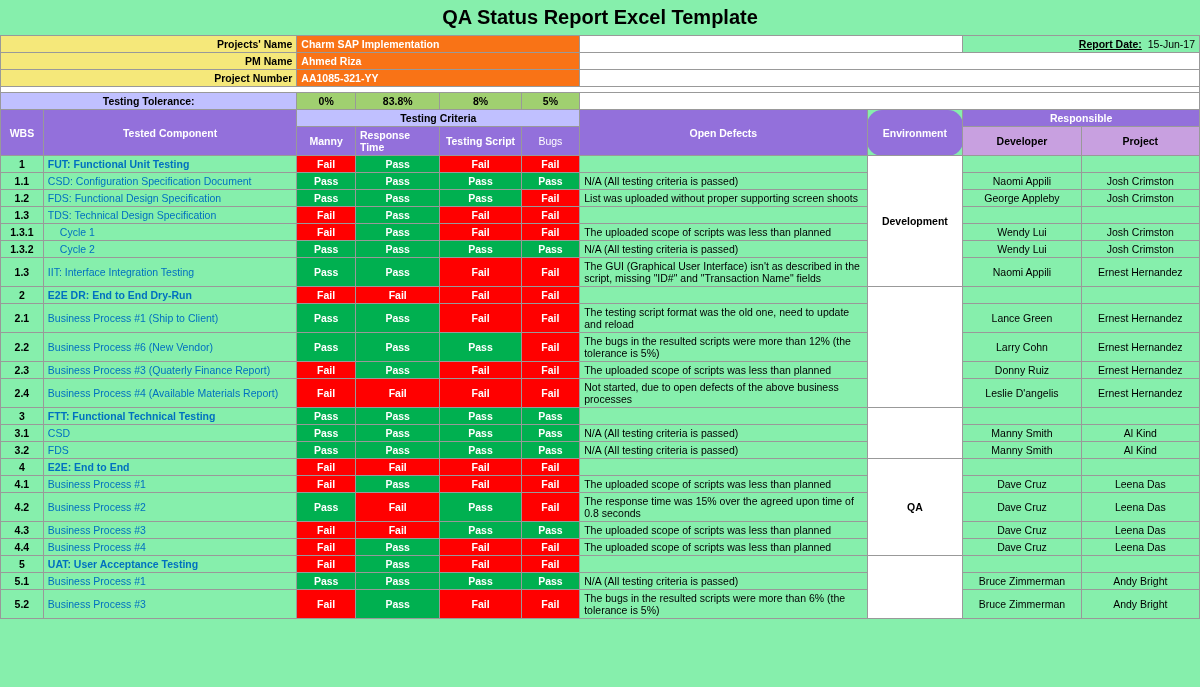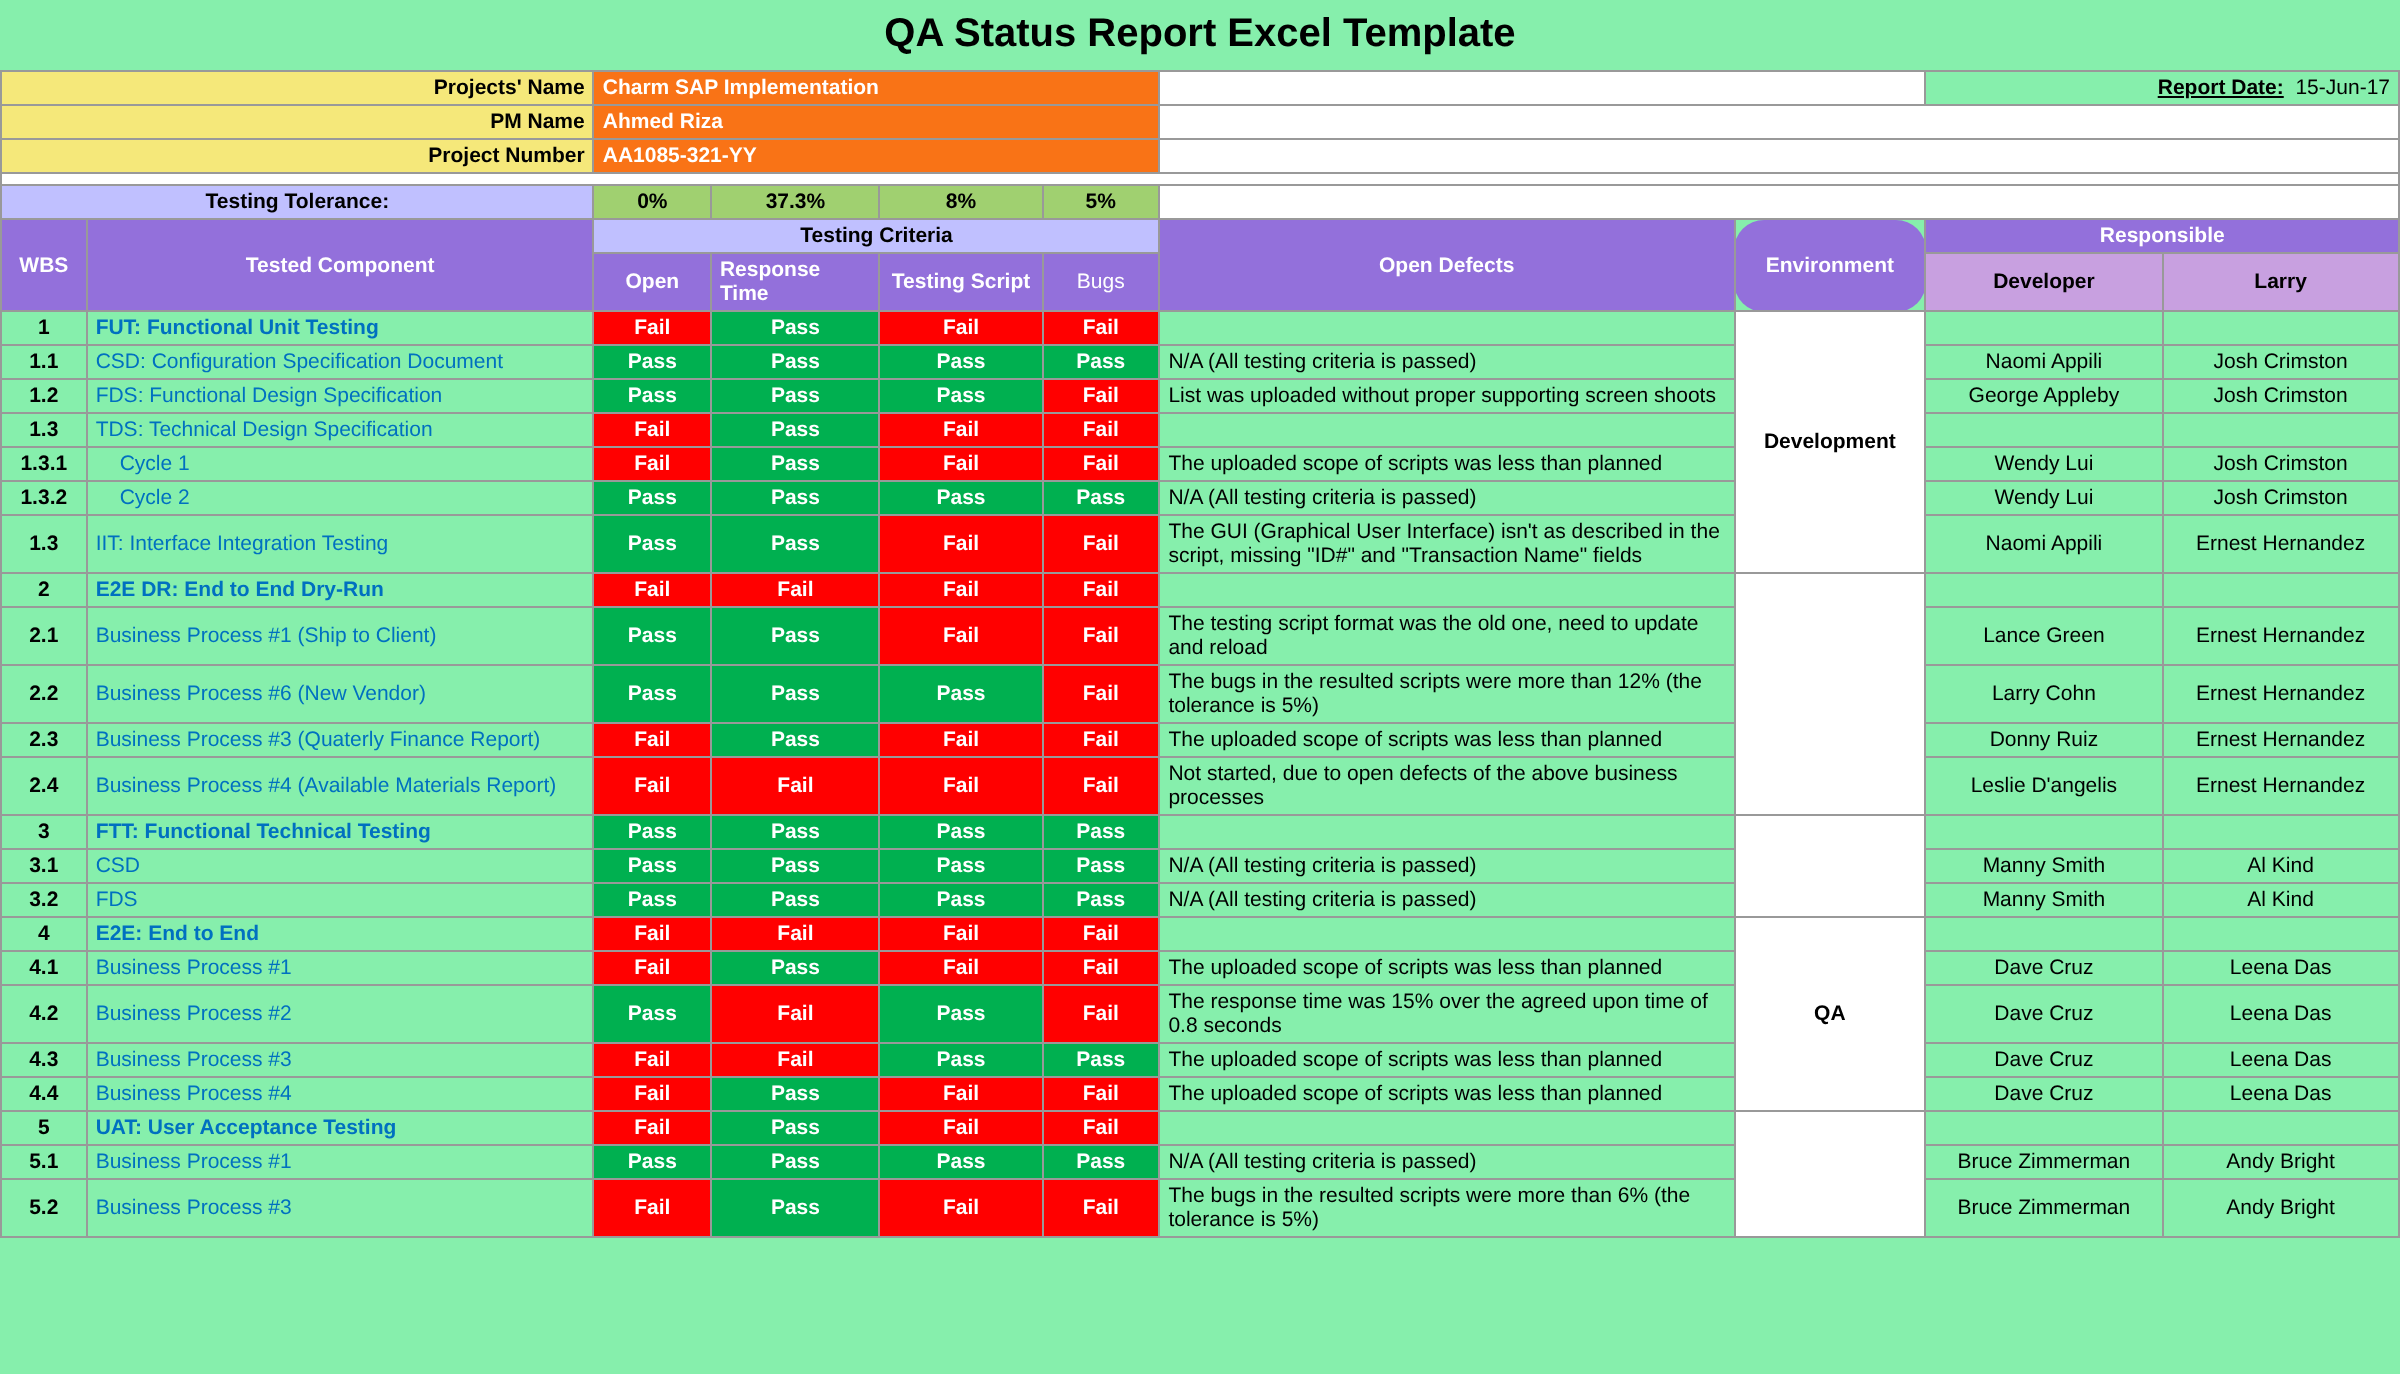--- a/index.html
+++ b/index.html
@@ -83,41 +83,41 @@
       <td colspan="4" class="white-cell"></td>
     </tr>
 
     <tr>
           <td colspan="10" style="background:#fff;height:6px;border:1px solid #999;"></td>
         </tr>
 
     <tr>
       <td colspan="2" class="tolerance-header">Testing Tolerance:</td>
       <td class="pct-cell">0%</td>
-      <td class="pct-cell">37.3%</td>
+      <td class="pct-cell">83.8%</td>
       <td class="pct-cell">8%</td>
       <td class="pct-cell">5%</td>
       <td colspan="4" class="white-cell"></td>
     </tr>
 
     <tr>
       <td rowspan="2" class="wbs-header">WBS</td>
       <td rowspan="2" class="component-header">Tested Component</td>
       <td colspan="4" class="testing-criteria-header">Testing Criteria</td>
       <td rowspan="2" class="open-defects-header">Open Defects</td>
       <td rowspan="2" class="environment-header">Environment</td>
       <td colspan="2" class="responsible-header">Responsible</td>
     </tr>
     <tr>
-      <td class="scope-header">Open</td>
+      <td class="scope-header">Manny</td>
       <td class="response-header">Response Time</td>
       <td class="testing-header">Testing Script</td>
       <td class="bugs-header">Bugs</td>
       <td class="developer-header">Developer</td>
-      <td class="tester-header">Larry</td>
+      <td class="tester-header">Project</td>
     </tr>
 
     <tr class="section-row">
       <td class="wbs-num">1</td>
       <td class="component-name">FUT: Functional Unit Testing</td>
       <td class="fail">Fail</td>
       <td class="pass">Pass</td>
       <td class="fail">Fail</td>
       <td class="fail">Fail</td>
       <td></td>

